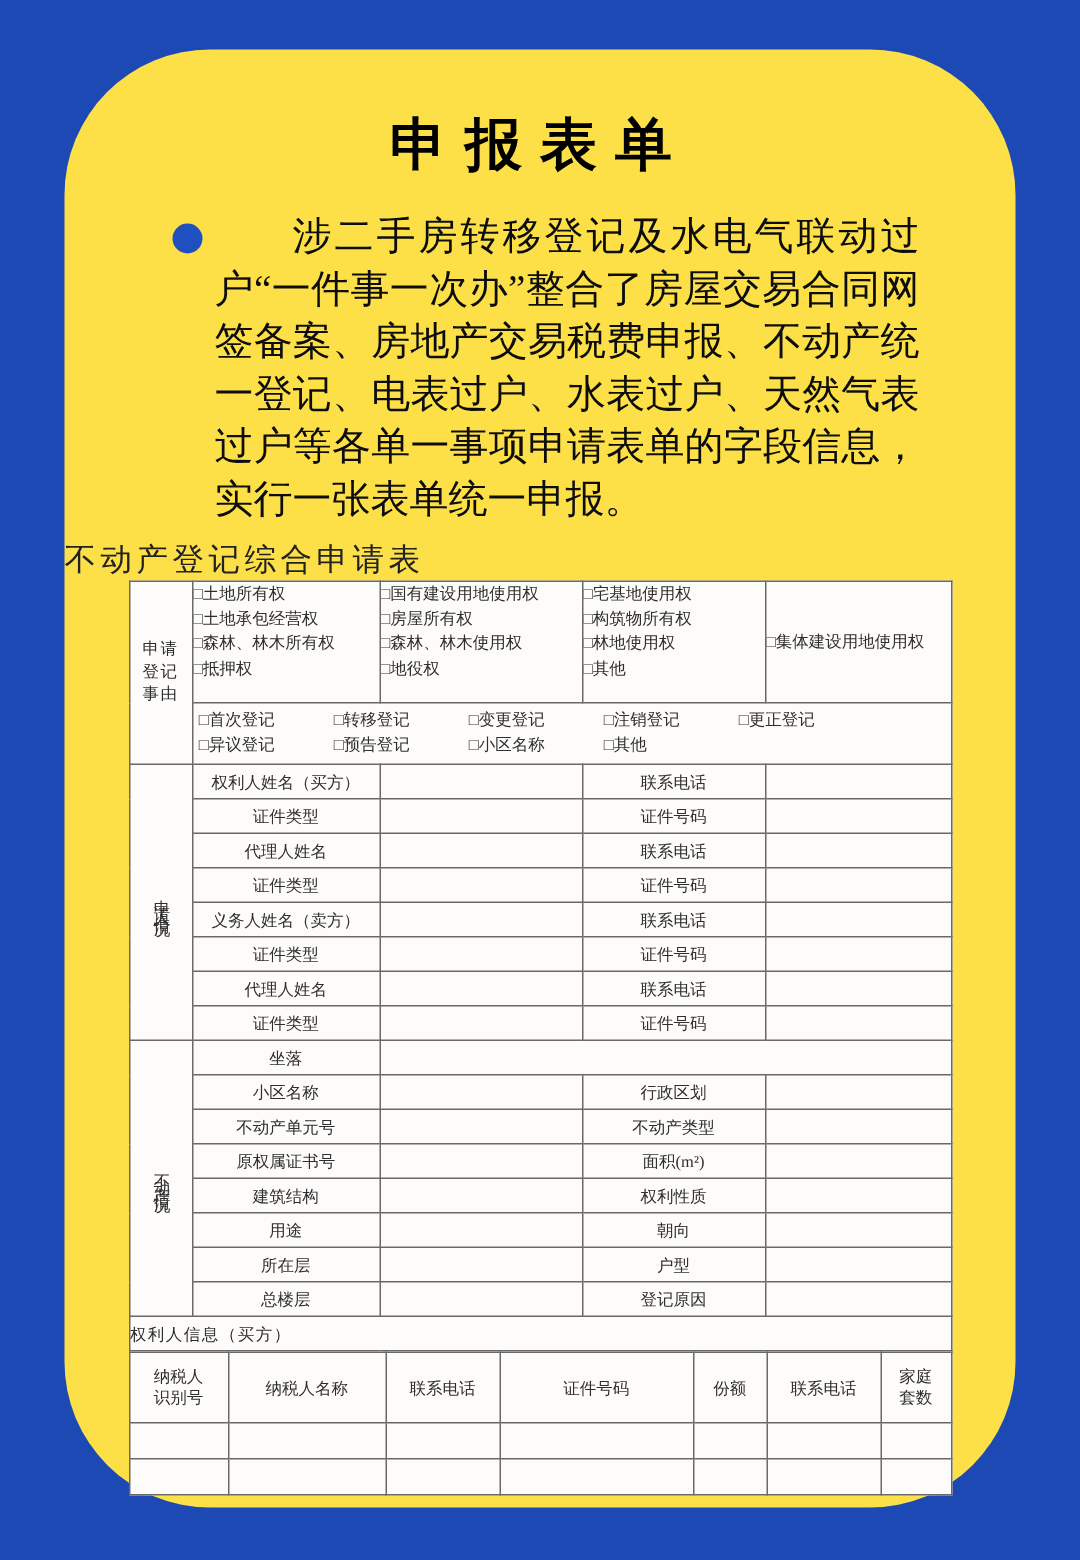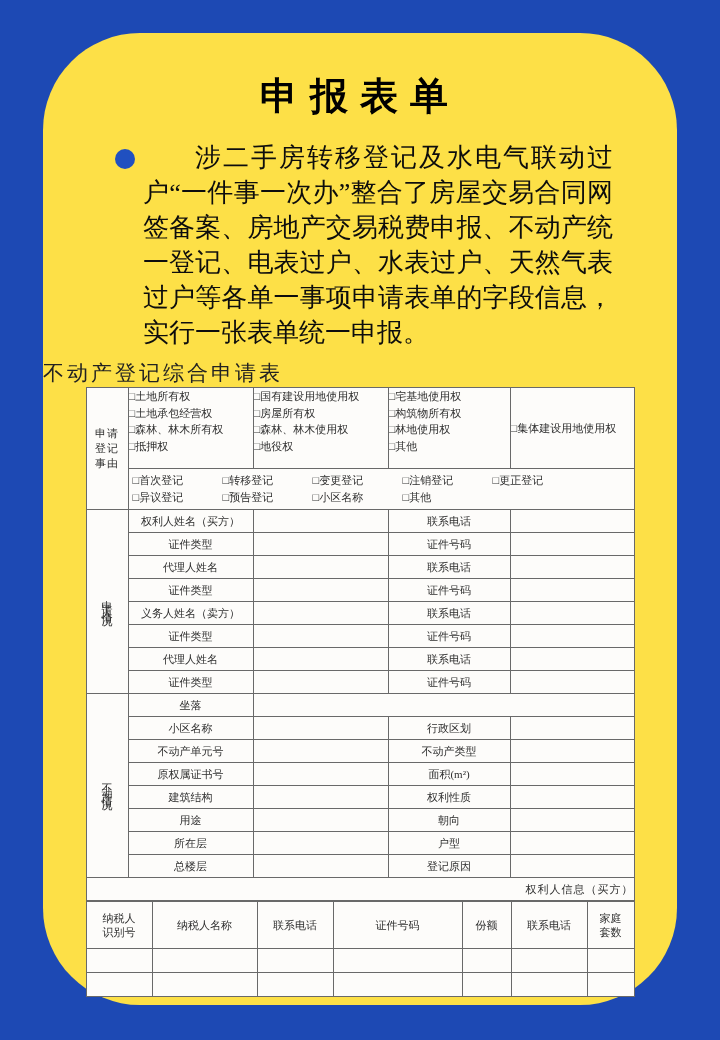--- a/index.html
+++ b/index.html
@@ -84,21 +84,21 @@
   }
   td.vhdr .wrap2 {
     display: inline-block;
     width: 26px;
     line-height: 15px;
     letter-spacing: 1px;
     text-align: center;
   }
   td.lbl { text-align: center; vertical-align: middle; }
   td.val { background: #fdfcfa; }
-  td.span-banner { text-align: right; vertical-align: middle; letter-spacing: 1px; }
+  td.span-banner { text-align: left; vertical-align: middle; letter-spacing: 1px; }
   .reg-wrap { padding-left: 4px; }
   .reg-line { display: flex; line-height: 17px; }
   .reg-line span { width: 90px; flex: none; }
   td.txh { text-align: center; vertical-align: middle; }
   td.txh .w3 { display: inline-block; width: 35px; line-height: 14px; }
   td.txh .w2 { display: inline-block; width: 24px; line-height: 14px; text-align: center; }
 </style>
 </head>
 <body style="background: rgb(29, 73, 180);">
 

